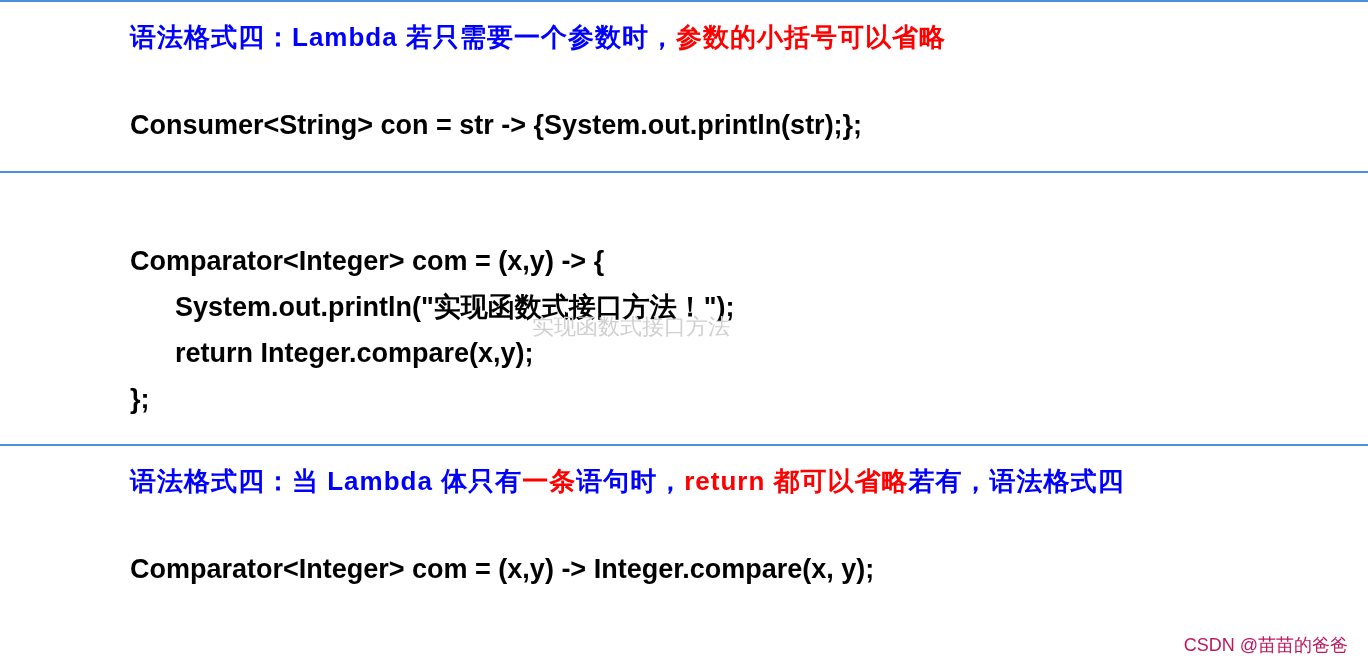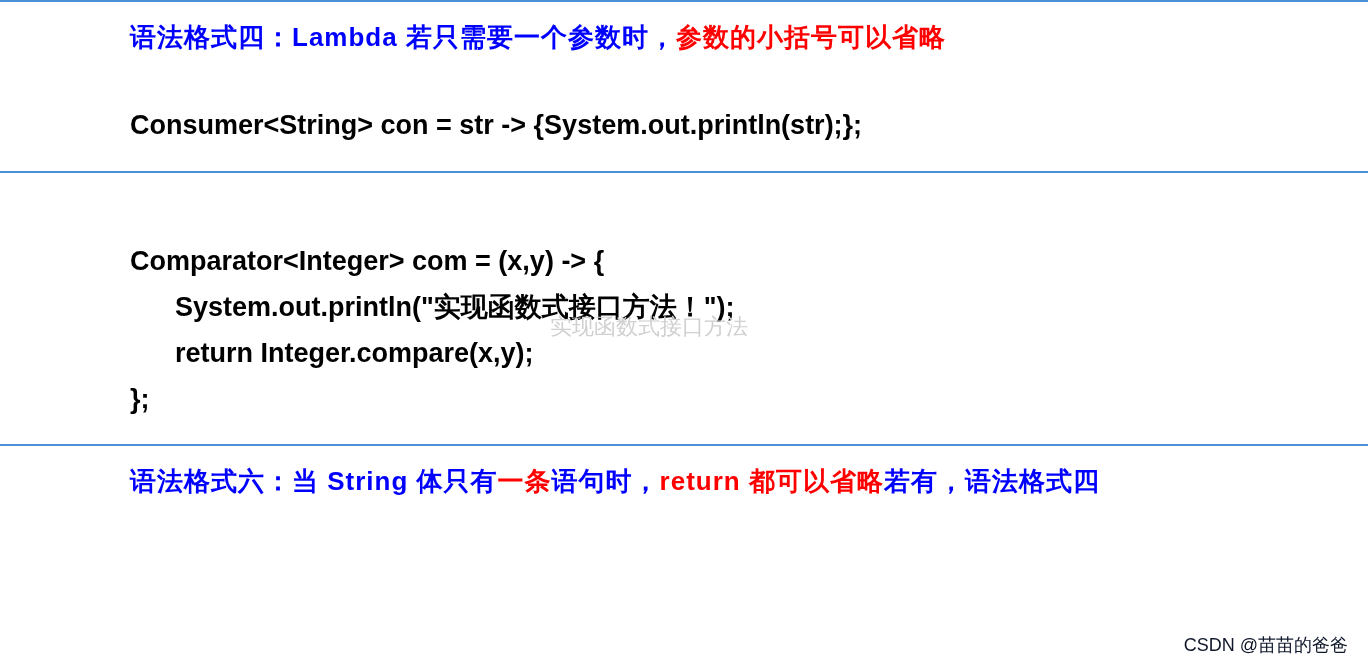--- a/index.html
+++ b/index.html
@@ -34,52 +34,53 @@
       font-weight: bold;
       color: #000000;
       line-height: 1.7;
       white-space: pre;
       margin-top: 48px;
     }
     .watermark {
       position: absolute;
       right: 20px;
       bottom: 6px;
-      color: #0f172a;
+      color: #be185d;
       font-size: 18px;
       font-family: Arial, "Microsoft YaHei", sans-serif;
       margin-top: 31px;
     }
     .faint {
       position: absolute;
       color: #d0d0d0;
       font-size: 22px;
       font-family: "Microsoft YaHei", sans-serif;
       pointer-events: none;
     }
-    .faint1 { left: 550px; top: 312px; }
+    .faint1 { left: 532px; top: 312px; }
   </style>
 </head>
 <body>
 
 <div class="section">
   <div class="title-line">
     <span class="blue">语法格式四：Lambda 若只需要一个参数时，</span><span class="red">参数的小括号可以省略</span>
   </div>
   <div class="code">Consumer&lt;String&gt; con = str -&gt; {System.out.println(str);};</div>
 </div>
 
 <div class="section">
   <div class="code">Comparator&lt;Integer&gt; com = (x,y) -&gt; {
       System.out.println("实现函数式接口方法！");
       return Integer.compare(x,y);
 };</div>
 </div>
 
 <div class="section section3">
   <div class="title-line">
-    <span class="blue">语法格式六：当 String 体只有</span><span class="red">一条</span><span class="blue">语句时，</span><span class="red">return 都可以省略</span><span class="blue">若有，语法格式四</span>
+    <span class="blue">语法格式四：当 Lambda 体只有</span><span class="red">一条</span><span class="blue">语句时，</span><span class="red">return 都可以省略</span><span class="blue">若有，语法格式四</span>
   </div>
+  <div class="code">Comparator&lt;Integer&gt; com = (x,y) -&gt; Integer.compare(x, y);</div>
 </div>
 
 <div class="faint faint1">实现函数式接口方法</div>
 
 <div class="watermark">CSDN @苗苗的爸爸</div>
 
 </body></html>

